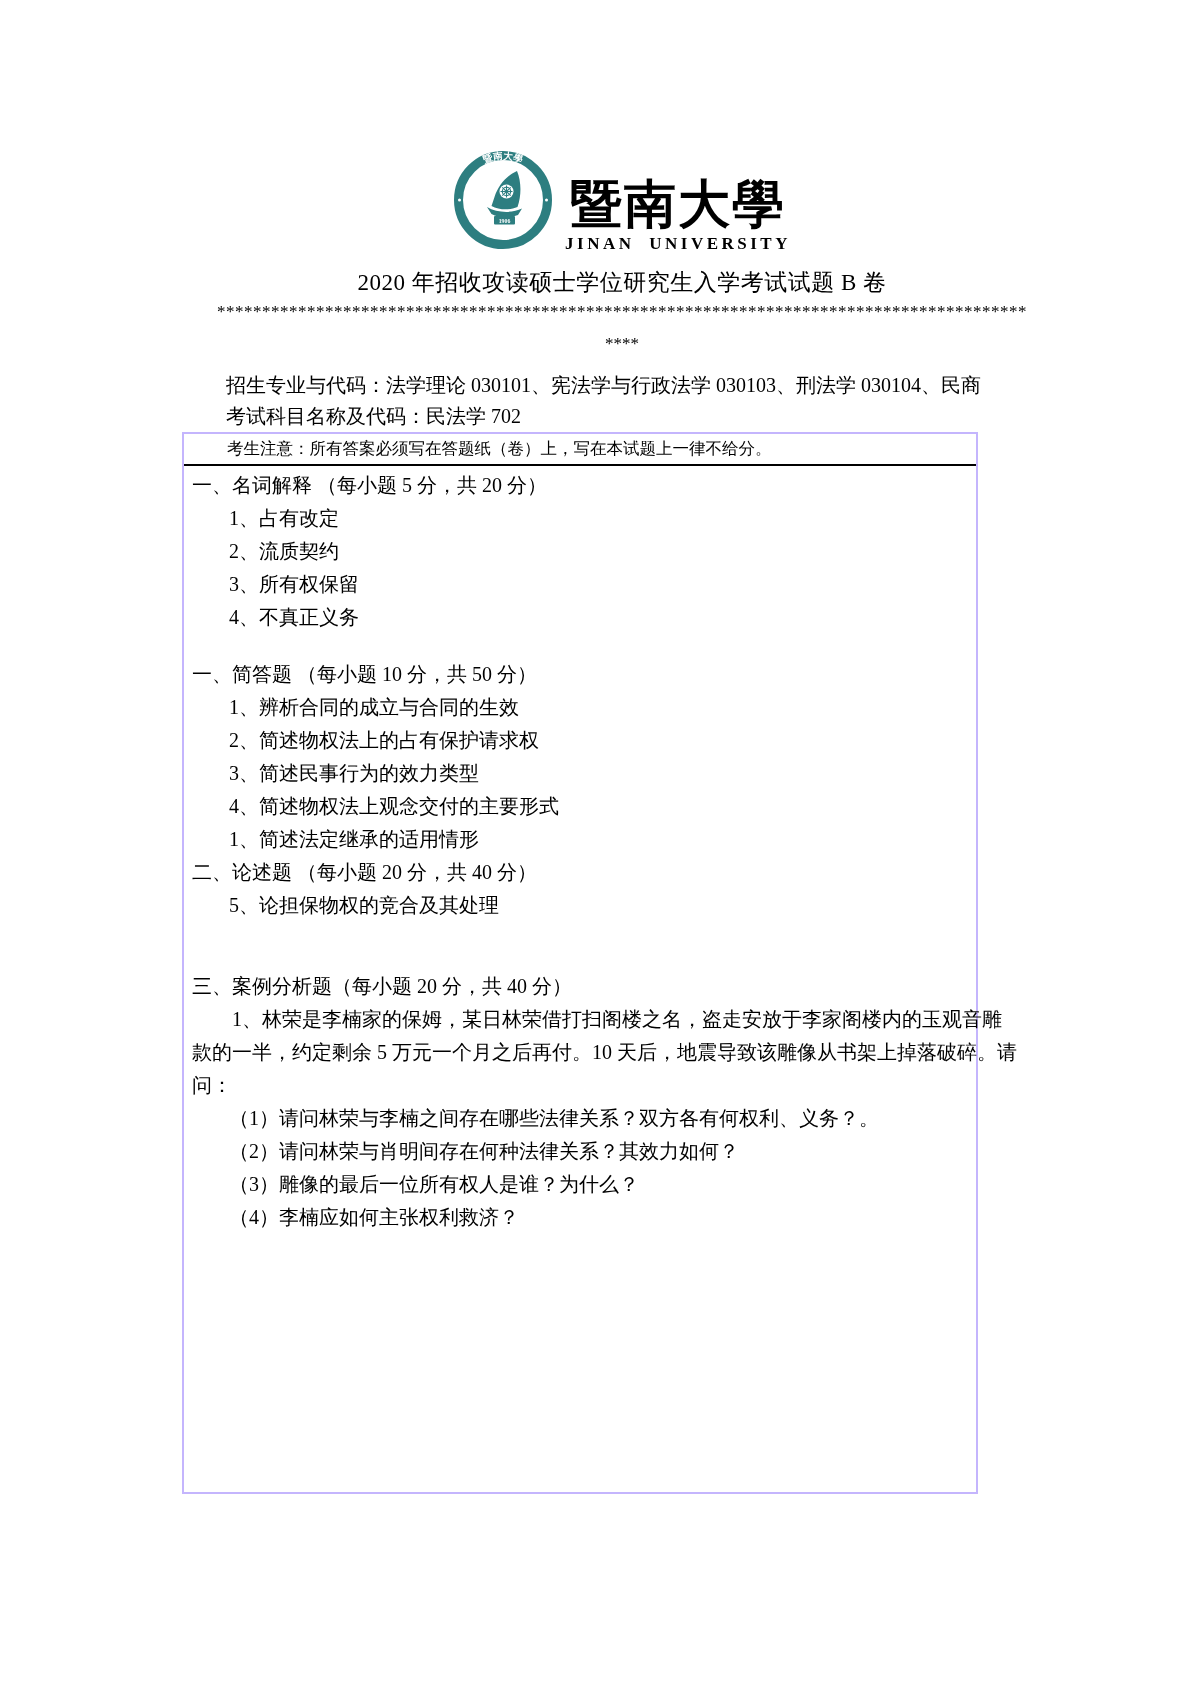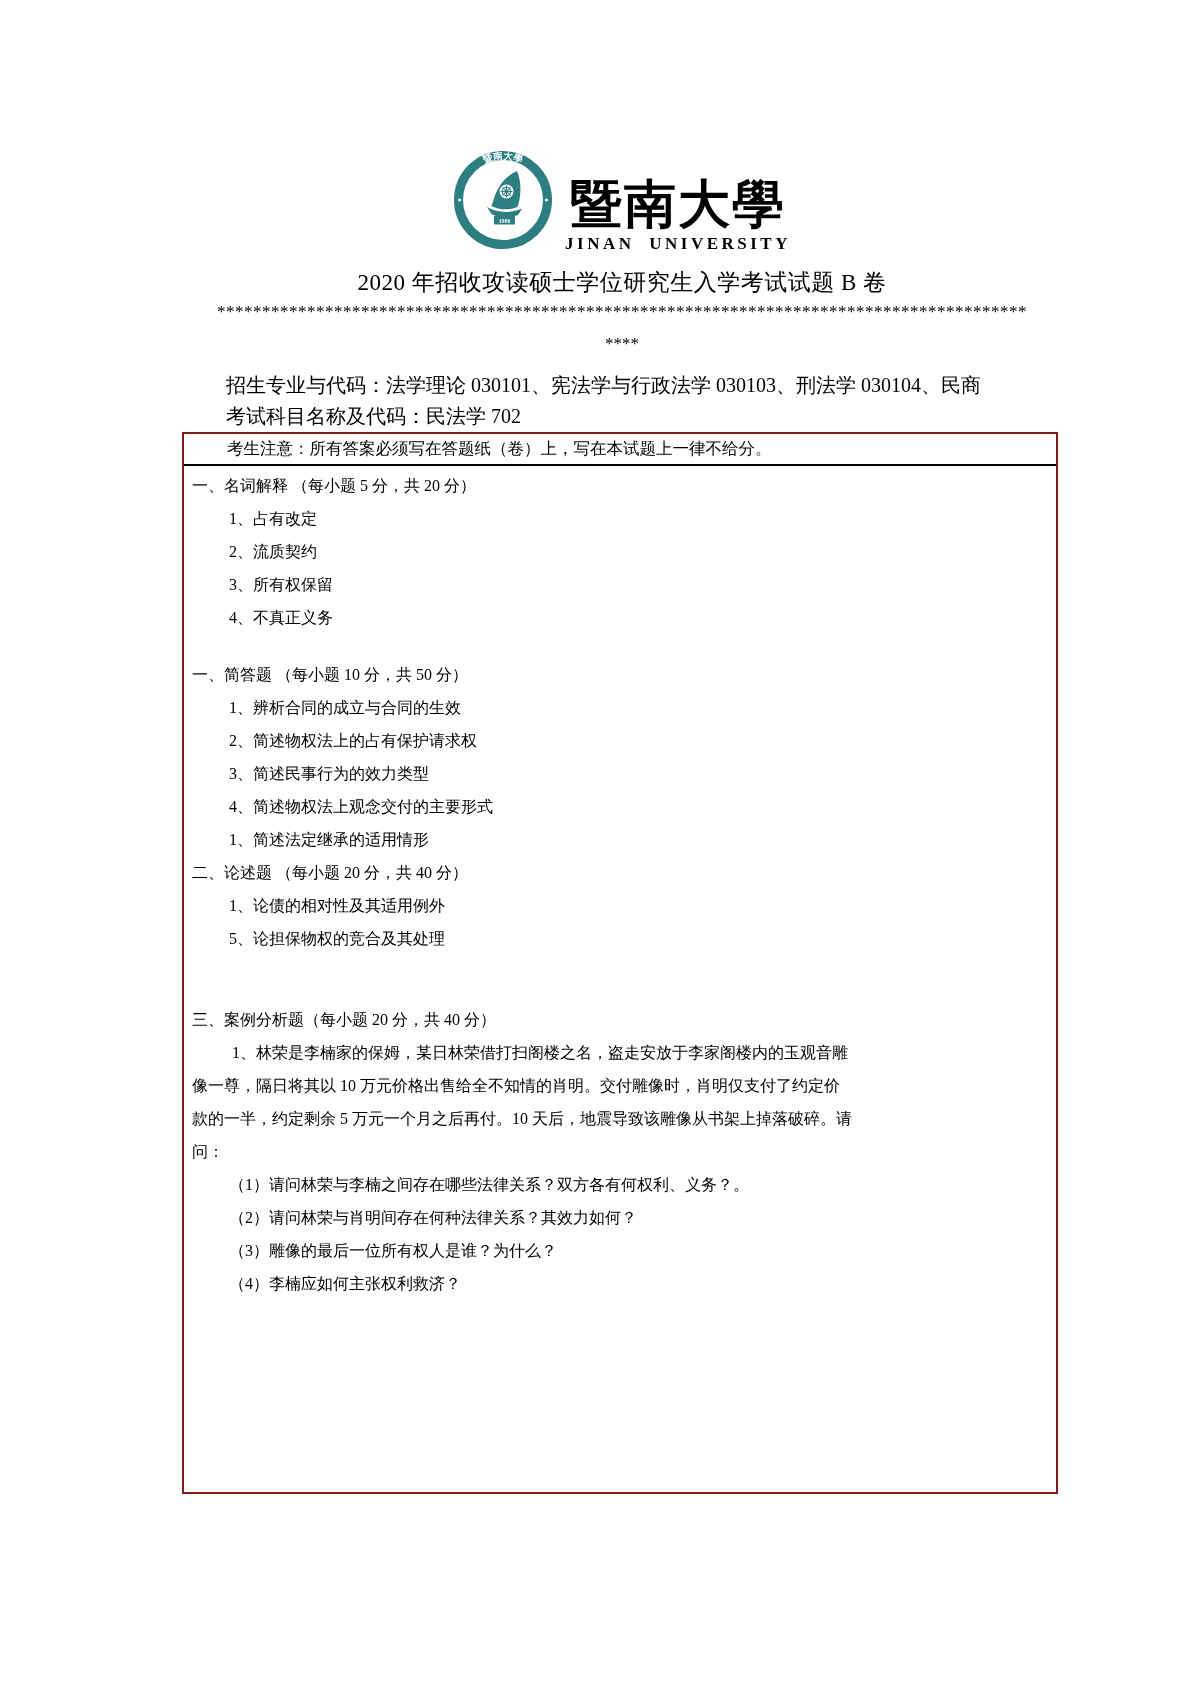--- a/index.html
+++ b/index.html
@@ -39,29 +39,29 @@
   }
   .starshort{margin-top:12px;text-align:center;font-size:17px;line-height:20px;}
 
   
   .meta{margin-top:16px;font-size:20px;line-height:31px;}
   .meta-line{white-space:nowrap;}
   .indent{text-indent:44px;}
 
   
   .exam-box{
-    box-sizing:border-box;border:2px solid #7f1d1d;
-    height:1062px;width:876px;background:#fff;
+    box-sizing:border-box;border:2px solid #c4b5fd;
+    height:1062px;width:796px;background:#fff;
   }
   .notice-row{
     height:30px;border-bottom:2px solid #000;
     display:flex;align-items:center;
     font-size:16.5px;padding-left:43px;
   }
-  .questions{padding:3px 8px 0 8px;font-size:16px;}
+  .questions{padding:3px 8px 0 8px;font-size:20px;}
   .sec-title{line-height:33px;white-space:nowrap;}
   .q-item{line-height:33px;padding-left:37px;white-space:nowrap;}
   .case-line{line-height:33px;white-space:nowrap;}
   .case-line.first{text-indent:40px;}
 </style>
 </head>
 <body>
 
 <div class="page">
   <div class="content">
@@ -122,27 +122,25 @@
           <div class="section" style="margin-top: 24px;">
             <div class="sec-title">一、简答题 （每小题 10 分，共 50 分）</div>
             <div class="q-item">1、辨析合同的成立与合同的生效</div>
             <div class="q-item">2、简述物权法上的占有保护请求权</div>
             <div class="q-item">3、简述民事行为的效力类型</div>
             <div class="q-item">4、简述物权法上观念交付的主要形式</div>
             <div class="q-item">1、简述法定继承的适用情形</div>
           </div>
           <div class="section" style="">
             <div class="sec-title">二、论述题 （每小题 20 分，共 40 分）</div>
-            <div class="q-item">1、论债的相对性及其适用例外</div>
             <div class="q-item">5、论担保物权的竞合及其处理</div>
           </div>
           <div class="section" style="margin-top: 48px;">
             <div class="sec-title">三、案例分析题（每小题 20 分，共 40 分）</div>
             <div class="case-line first">1、林荣是李楠家的保姆，某日林荣借打扫阁楼之名，盗走安放于李家阁楼内的玉观音雕</div>
-            <div class="case-line">像一尊，隔日将其以 10 万元价格出售给全不知情的肖明。交付雕像时，肖明仅支付了约定价</div>
             <div class="case-line">款的一半，约定剩余 5 万元一个月之后再付。10 天后，地震导致该雕像从书架上掉落破碎。请</div>
             <div class="case-line">问：</div>
             <div class="q-item">（1）请问林荣与李楠之间存在哪些法律关系？双方各有何权利、义务？。</div>
             <div class="q-item">（2）请问林荣与肖明间存在何种法律关系？其效力如何？</div>
             <div class="q-item">（3）雕像的最后一位所有权人是谁？为什么？</div>
             <div class="q-item">（4）李楠应如何主张权利救济？</div>
           </div>
         </div>
     </div>
 

